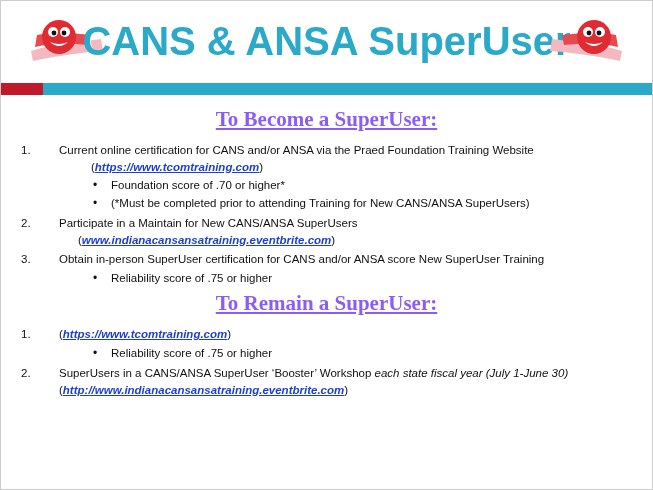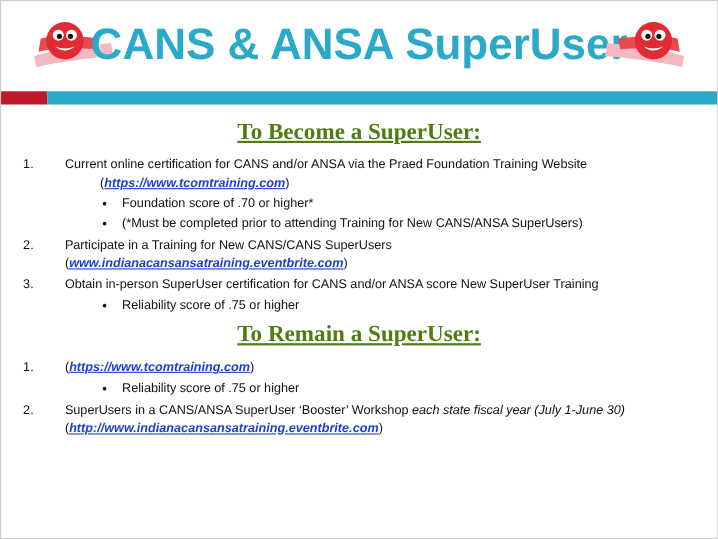--- a/index.html
+++ b/index.html
@@ -74,21 +74,21 @@
   }
 
   
   .content {
     padding: 4px 10px 0 10px;
   }
   .section-title {
     text-align: center;
     font-size: 21px;
     font-weight: bold;
-    color: #4d7c0f;
+    color: #8b5cf6;
     text-decoration: underline;
     font-family: "Liberation Serif", serif;
     margin: 8px 0 10px 0;
   }
   .section-title.second {
     margin-top: 4px;
   }
 
   ol.numlist {
     list-style: none;
@@ -206,22 +206,22 @@
           </li>
           <li>
             <span class="bullet">•</span>
             <span>(*Must be completed prior to attending Training for New CANS/ANSA SuperUsers)</span>
           </li>
         </ul>
       </li>
 
       <li>
         <span class="num">2.</span>
-        <span>Participate in a Training for New CANS/CANS SuperUsers</span>
-        <span class="indent-line" style="padding-left:0;">
+        <span>Participate in a Maintain for New CANS/ANSA SuperUsers</span>
+        <span class="indent-line" style="padding-left:0;margin-left:19px;">
           <span>(</span><a class="link" href="#">www.indianacansansatraining.eventbrite.com</a><span>)</span>
         </span>
       </li>
 
       <li>
         <span class="num">3.</span>
         <span>Obtain in-person SuperUser certification for CANS and/or ANSA score New SuperUser Training</span>
         <ul class="sublist">
           <li>
             <span class="bullet">•</span>

